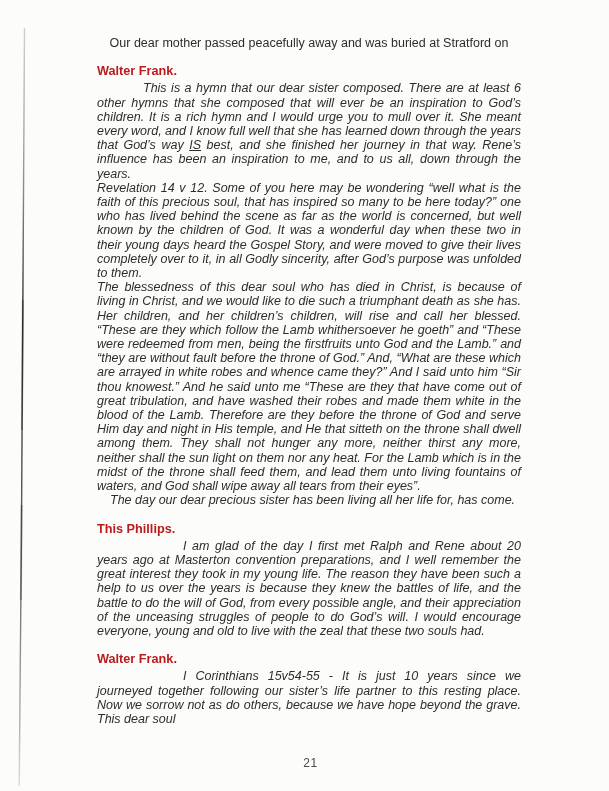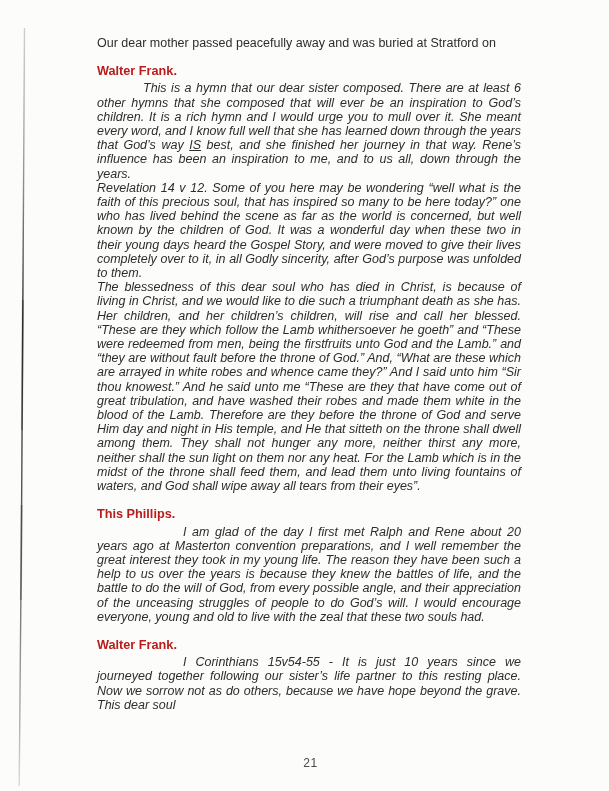--- a/index.html
+++ b/index.html
@@ -14,21 +14,21 @@
     background: #fcfcfa;
     overflow: hidden;
   }
   .artifact-svg { position: absolute; left: 0; top: 0; pointer-events: none; }
   .content {
     position: absolute;
     left: 97px; top: 36px; width: 424px;
     color: #2d2d2d;
   }
   p { margin: 0; font-size: 12.5px; line-height: 14.2px; }
-  .intro span { display: block; white-space: pre-wrap; }
+  .intro span { display: block; white-space: pre-wrap; text-align: center; }
   .it { font-style: italic; text-align: justify; }
   .gap { }
   .speaker-heading {
     font-size: 12.7px; font-weight: bold; color: #b91c1c;
     margin: 14px 0 3px 0; line-height: 14.2px;
   }
   .indent-small  { text-indent: 46px; }
   .indent-large  { text-indent: 86px; }
   .closing-line  { text-indent: 13px; margin-top: 0; }
   .ul { text-decoration: underline; }
@@ -68,20 +68,21 @@
     </p>
 
     <div class="speaker-heading">Walter Frank.</div>
 
     <p class="it indent-small"><span>This is a hymn that our dear sister composed. There are at least 6 other hymns that she composed that will ever be an inspiration to God’s children. It is a rich hymn and I would urge you to mull over it. She meant every word, and I know full well that she has learned down through the years that God’s way </span><span class="ul">IS</span><span> best, and she finished her journey in that way. Rene’s influence has been an inspiration to me, and to us all, down through the years.</span></p>
 
     <p class="it gap">Revelation 14 v 12. Some of you here may be wondering “well what is the faith of this precious soul, that has inspired so many to be here today?” one who has lived behind the scene as far as the world is concerned, but well known by the children of God. It was a wonderful day when these two in their young days heard the Gospel Story, and were moved to give their lives completely over to it, in all Godly sincerity, after God’s purpose was unfolded to them.</p>
 
     <p class="it gap">The blessedness of this dear soul who has died in Christ, is because of living in Christ, and we would like to die such a triumphant death as she has. Her children, and her children’s children, will rise and call her blessed. “These are they which follow the Lamb whithersoever he goeth” and “These were redeemed from men, being the firstfruits unto God and the Lamb.” and “they are without fault before the throne of God.” And, “What are these which are arrayed in white robes and whence came they?” And I said unto him “Sir thou knowest.” And he said unto me “These are they that have come out of great tribulation, and have washed their robes and made them white in the blood of the Lamb. Therefore are they before the throne of God and serve Him day and night in His temple, and He that sitteth on the throne shall dwell among them. They shall not hunger any more, neither thirst any more, neither shall the sun light on them nor any heat. For the Lamb which is in the midst of the throne shall feed them, and lead them unto living fountains of waters, and God shall wipe away all tears from their eyes”.</p>
 
+    <p class="it closing-line">The day our dear precious sister has been living all her life for, has come.</p>
 
     <div class="speaker-heading">This Phillips.</div>
 
     <p class="it indent-large">I am glad of the day I first met Ralph and Rene about 20 years ago at Masterton convention preparations, and I well remember the great interest they took in my young life. The reason they have been such a help to us over the years is because they knew the battles of life, and the battle to do the will of God, from every possible angle, and their appreciation of the unceasing struggles of people to do God’s will. I would encourage everyone, young and old to live with the zeal that these two souls had.</p>
 
     <div class="speaker-heading">Walter Frank.</div>
 
     <p class="it indent-large">I Corinthians 15v54-55 - It is just 10 years since we journeyed together following our sister’s life partner to this resting place. Now we sorrow not as do others, because we have hope beyond the grave. This dear soul</p>
 
   </div>

